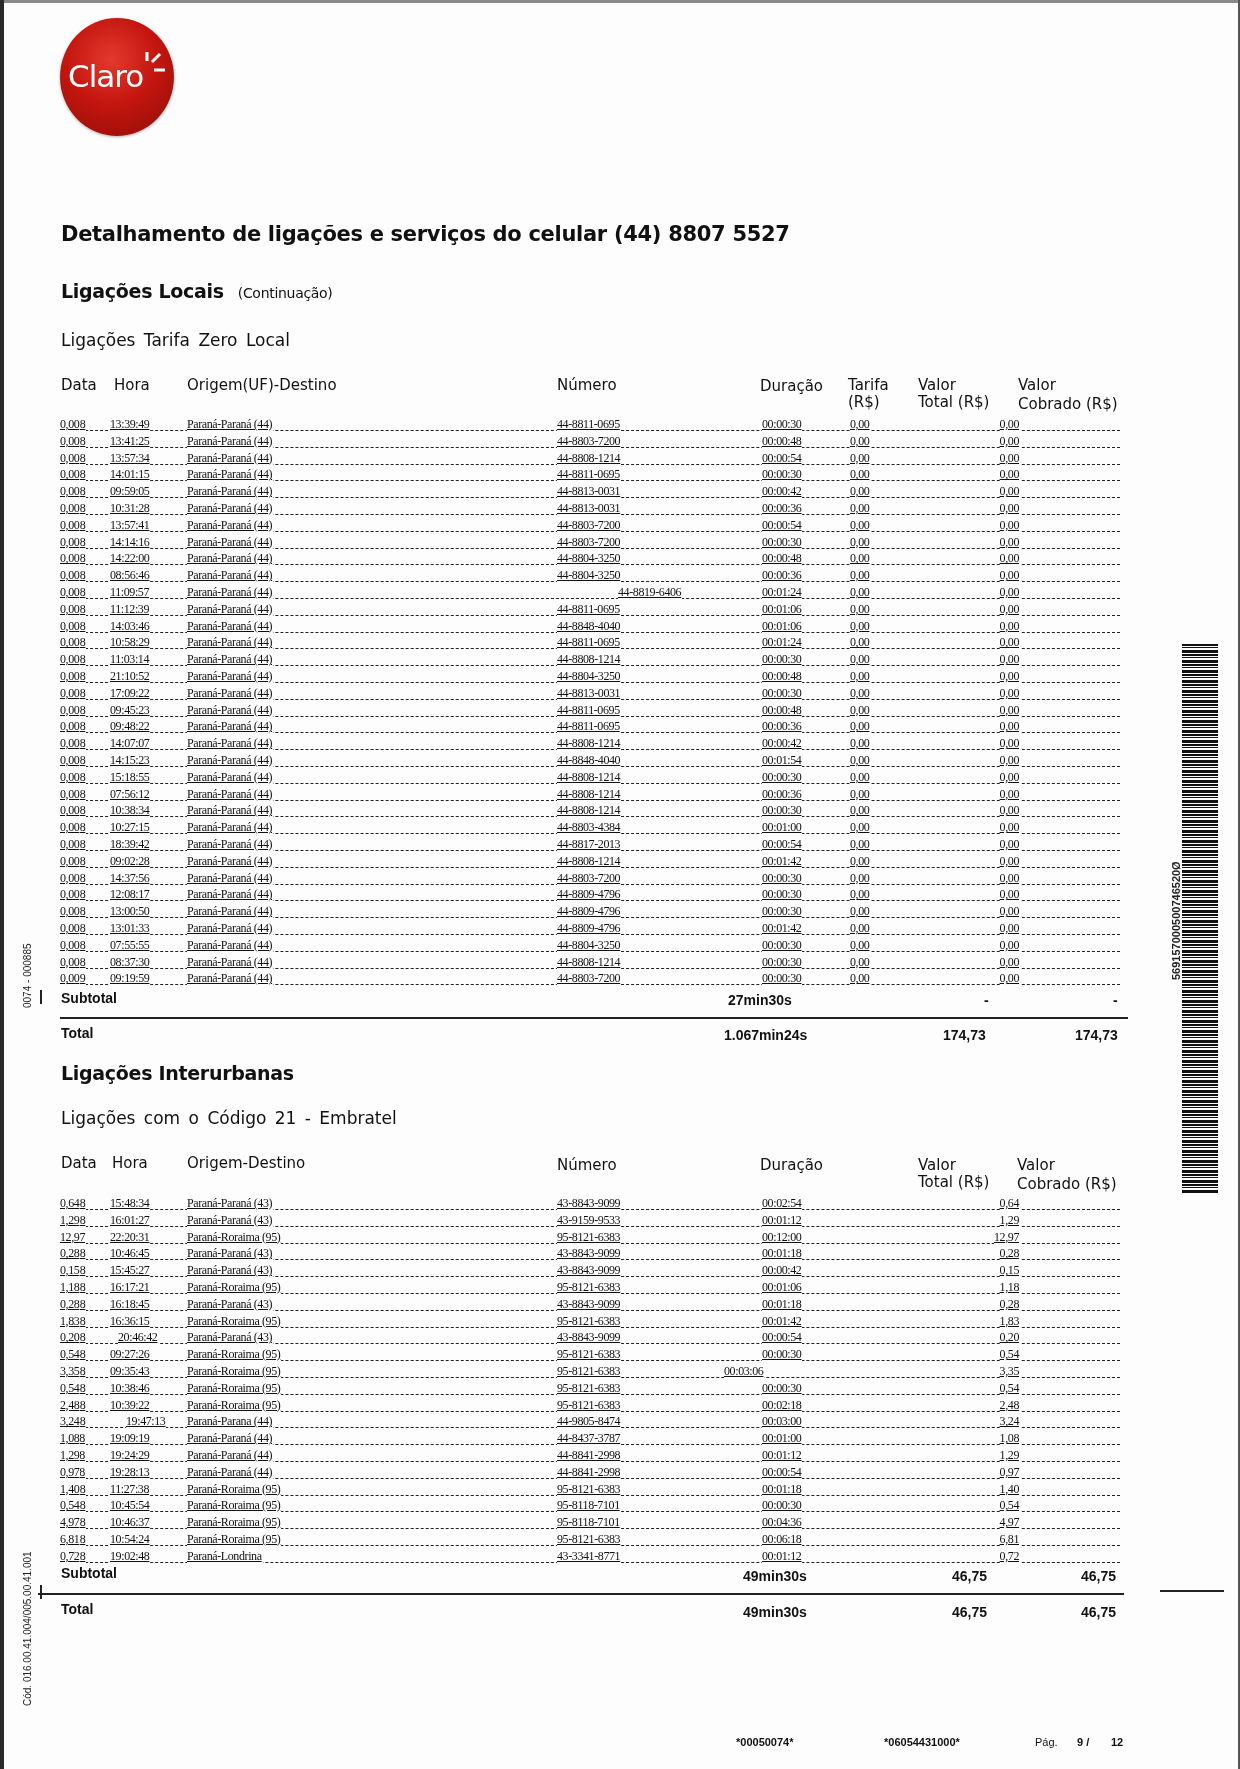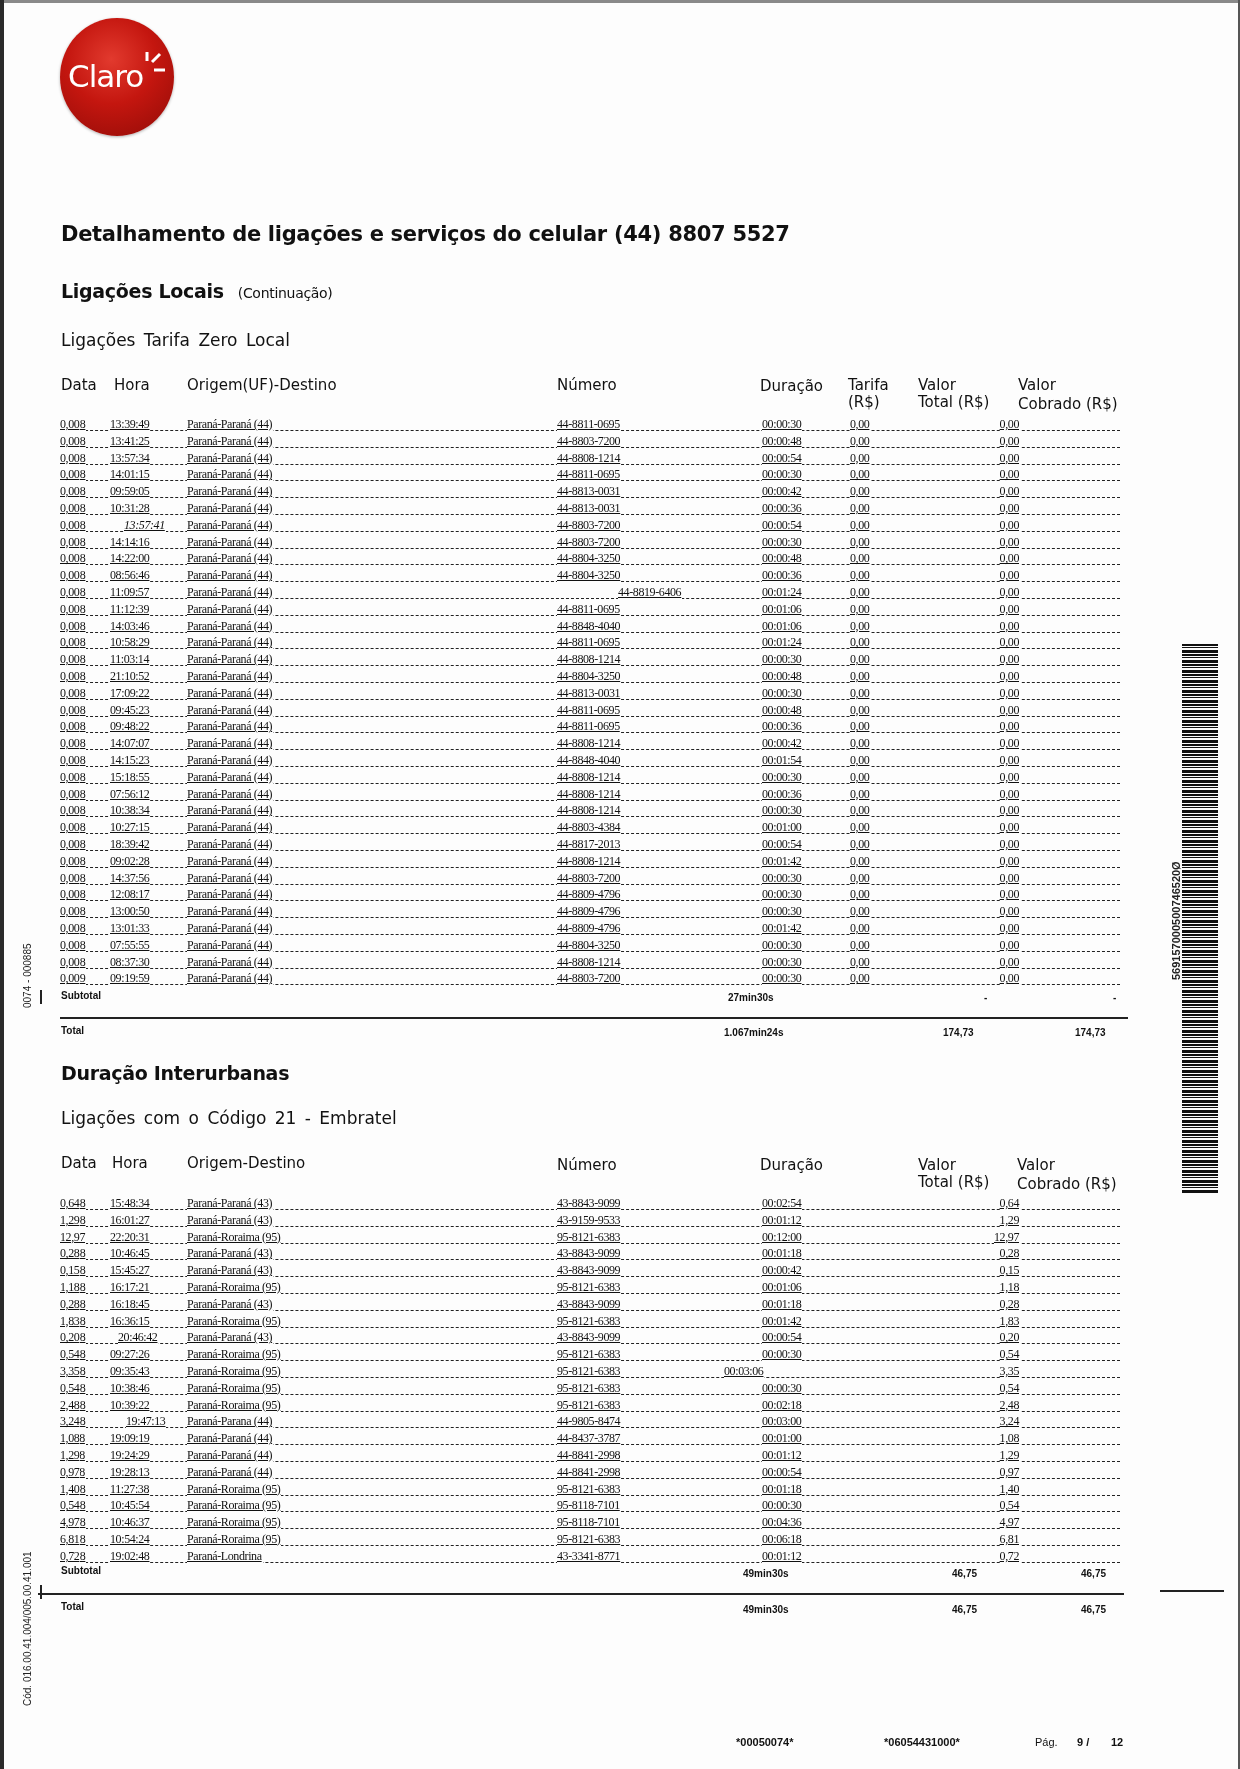--- a/index.html
+++ b/index.html
@@ -36,21 +36,21 @@
     font-family: "Liberation Serif", serif; letter-spacing: -0.4px;
     white-space: nowrap;
   }
   .row::before {
     content: ""; position: absolute; left: 0; right: 0; top: 13px;
     border-bottom: 1.5px dashed #222;
   }
   .row span { position: absolute; top: 0; background: #fdfdfd; padding-right: 1px; text-decoration: underline; text-underline-offset: 1px; }
   .row .r { text-align: right; }
 
-  .bold-line { position: absolute; font-weight: bold; font-size: 10px; }
+  .bold-line { position: absolute; font-weight: bold; font-size: 14px; }
   .rule { position: absolute; height: 2px; background: #222; }
 
   .vtext { position: absolute; font-size: 10px; transform-origin: left top; transform: rotate(-90deg); white-space: nowrap; color: #222; }
   .barcode { position: absolute; left: 1182px; top: 644px; width: 36px; height: 550px;
     background: repeating-linear-gradient(180deg, #111 0 2px, #fdfdfd 2px 3px, #111 3px 4px, #fdfdfd 4px 6px, #111 6px 9px, #fdfdfd 9px 10px);
   }
   .footer { position: absolute; top: 1736px; font-size: 11px; font-weight: bold; }
   .tick { position: absolute; background: #222; }
 </style>
 </head>
@@ -152,21 +152,21 @@
       <span style="left: 50px;">10:31:28</span>
       <span style="left: 127px;">Paraná-Paraná (44)</span>
       <span style="left: 497px;">44-8813-0031</span>
       <span style="left: 702px;">00:00:36</span>
       <span style="left: 790px;">0,00</span>
       <span class="r" style="right: 100px;">0,00</span>
       <span>0,00</span>
     </div>
     <div class="row">
       <span style="left: 0px;">12/08</span>
-      <span style="left: 64px; font-style: italic;">13:57:41</span>
+      <span style="left: 50px;">13:57:41</span>
       <span style="left: 127px;">Paraná-Paraná (44)</span>
       <span style="left: 497px;">44-8803-7200</span>
       <span style="left: 702px;">00:00:54</span>
       <span style="left: 790px;">0,00</span>
       <span class="r" style="right: 100px;">0,00</span>
       <span>0,00</span>
     </div>
     <div class="row">
       <span style="left: 0px;">12/08</span>
       <span style="left: 50px;">14:14:16</span>
@@ -442,21 +442,21 @@
 <div class="bold-line" style="left:61px; top:990px;">Subtotal</div>
 <div class="bold-line" style="left:728px; top:992px;">27min30s</div>
 <div class="bold-line" style="left:984px; top:992px;">-</div>
 <div class="bold-line" style="left:1113px; top:992px;">-</div>
 <div class="rule" style="left:60px; top:1017px; width:1068px;"></div>
 <div class="bold-line" style="left:61px; top:1025px;">Total</div>
 <div class="bold-line" style="left:724px; top:1027px;">1.067min24s</div>
 <div class="bold-line" style="left:943px; top:1027px;">174,73</div>
 <div class="bold-line" style="left:1075px; top:1027px;">174,73</div>
 
-<div class="section-title" style="top:1062px;">Duração Interurbanas</div>
+<div class="section-title" style="top:1062px;">Ligações Interurbanas</div>
 <div class="sub-title" style="top:1108px;">Ligações com o Código 21 - Embratel</div>
 
 <div>
   <div class="hdr" style="left:61px; top:1155px;">Data</div>
   <div class="hdr" style="left:112px; top:1155px;">Hora</div>
   <div class="hdr" style="left:187px; top:1155px;">Origem-Destino</div>
   <div class="hdr" style="left:557px; top:1157px;">Número</div>
   <div class="hdr" style="left:760px; top:1157px;">Duração</div>
   <div class="hdr" style="left:918px; top:1157px;">
     <div>Valor</div>

